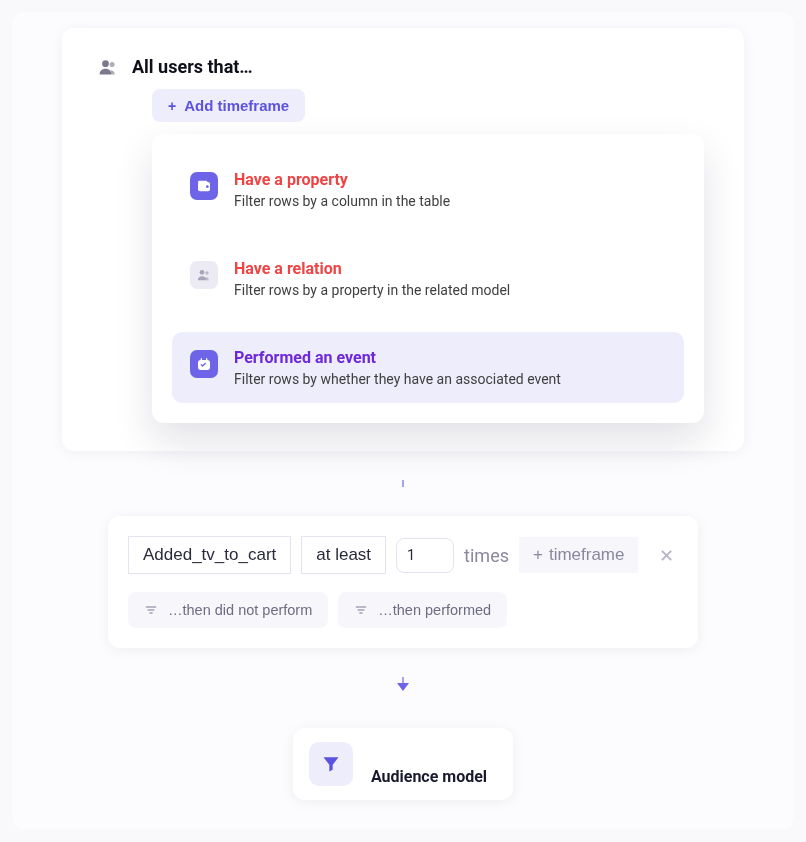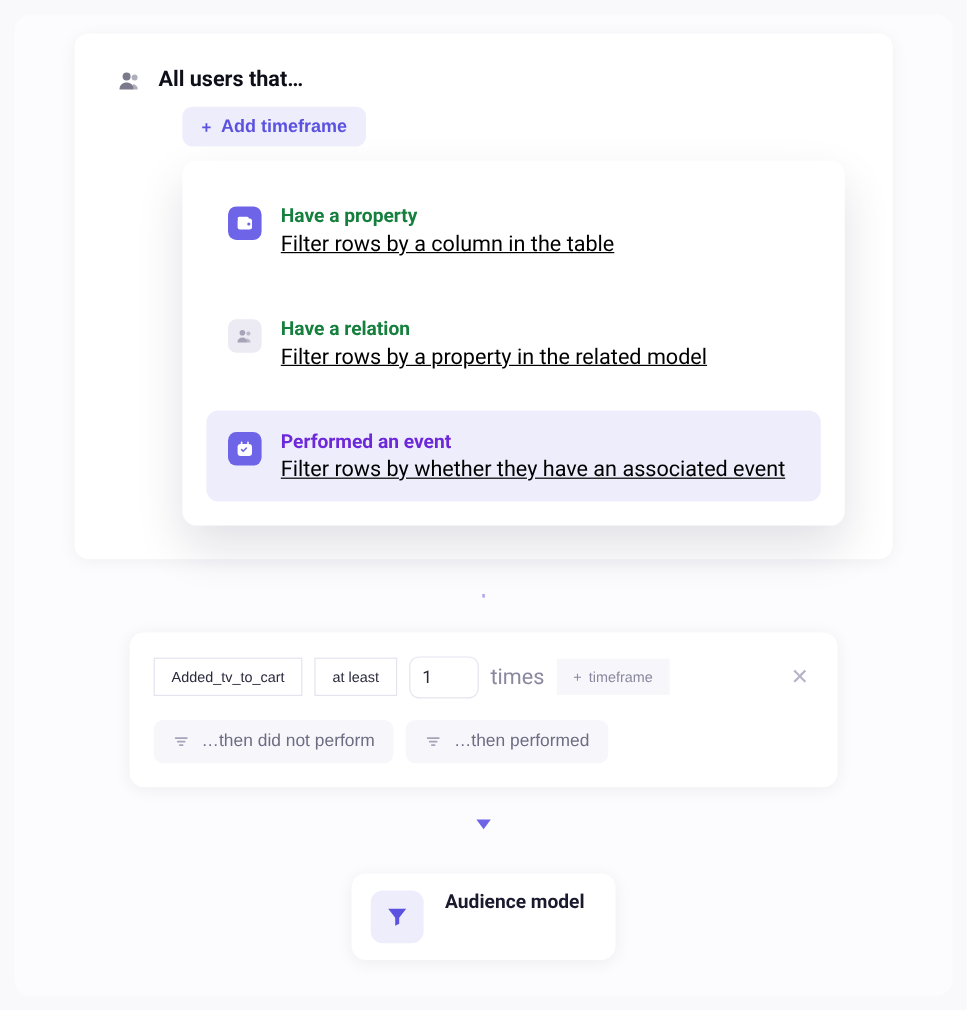--- a/index.html
+++ b/index.html
@@ -110,29 +110,28 @@
       color: #a6a4b8;
     }
     .opt-text {
       display: flex;
       flex-direction: column;
       gap: 4px;
     }
     .opt-title {
       font-size: 16px;
       font-weight: 700;
-      color: #15803d;
+      color: #ef4444;
     }
     .option.selected .opt-title {
       color: #6d28d9;
     }
     .opt-desc {
-      font-size: 18px;
-      color: #000000;
-      text-decoration: underline;
+      font-size: 14px;
+      color: #404040;
     }
     .connector {
       width: 2px;
       background: #a8a3f0;
       height: 28px;
     }
     .connector.arrowed {
       position: relative;
       height: 46px;
     }
@@ -161,21 +160,21 @@
     .row {
       display: flex;
       align-items: center;
       gap: 10px;
       flex-wrap: wrap;
     }
     .chip {
       border: 1px solid #e4e3ef;
       border-radius: 0;
       padding: 8px 14px;
-      font-size: 12px;
+      font-size: 17px;
       color: #2a2a3c;
       font-weight: 500;
       background: #fff;
       cursor: pointer;
     }
     .input-num {
       border: 1px solid #e4e3ef;
       border-radius: 8px;
       padding: 8px 10px;
       font-size: 14.5px;
@@ -218,21 +217,21 @@
     .filter-glyph {
       color: #a6a4b8;
       display: flex;
     }
     .audience-card {
       background: #fff;
       border-radius: 12px;
       box-shadow: 0 2px 14px rgba(20, 20, 50, 0.06);
       padding: 14px 26px 14px 16px;
       display: flex;
-      align-items: flex-start;
+      align-items: flex-end;
       gap: 18px;
       margin-top: 10px;
     }
     .audience-icon {
       width: 44px;
       height: 44px;
       border-radius: 10px;
       background: #eeedfc;
       display: flex;
       align-items: center;

